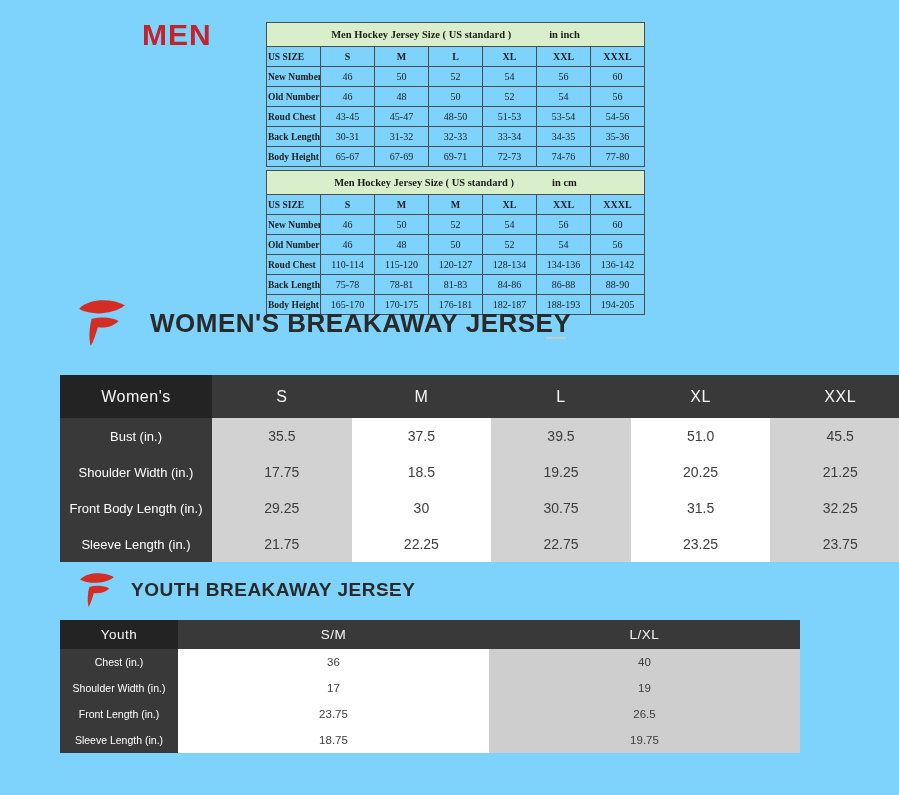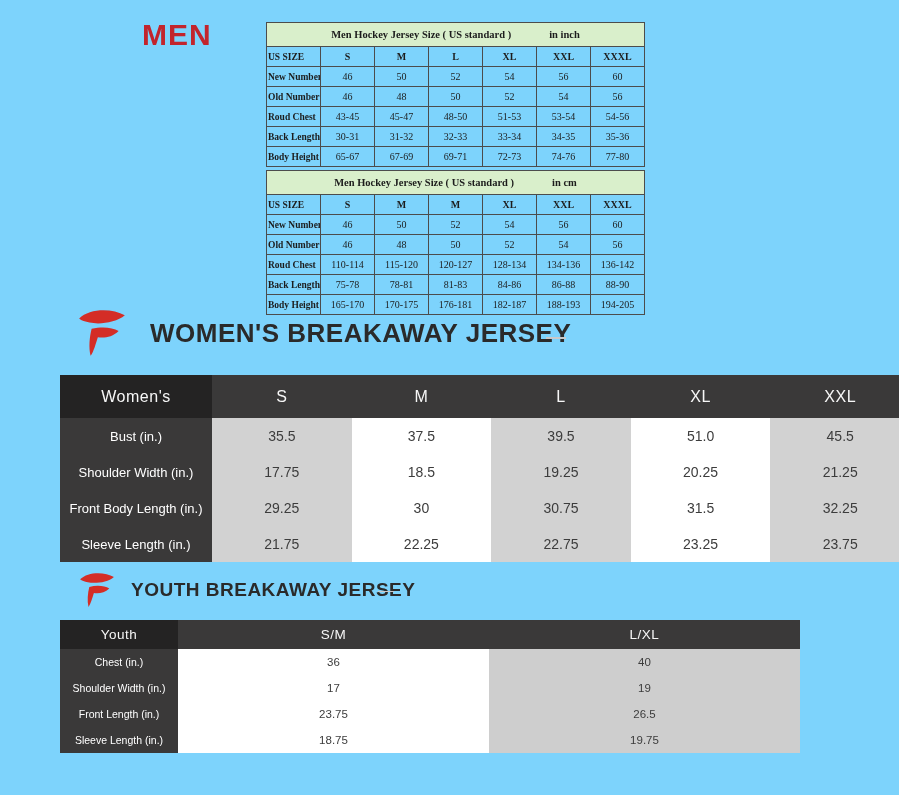--- a/index.html
+++ b/index.html
@@ -14,21 +14,21 @@
     font-family:"Liberation Serif",serif;color:#1c1c1c;margin-bottom:3px;}
   table.m-table td,table.m-table th{border:1px solid #4c4c4c;height:19px;
     text-align:center;font-size:10px;font-weight:normal;padding:0 1px;overflow:hidden;white-space:nowrap;}
   table.m-table .title-row td{background:#d9efcb;height:23px;font-weight:bold;font-size:10.5px;}
   table.m-table .title-row .t-right{margin-left:38px;}
   table.m-table .head-row th{font-weight:bold;}
   table.m-table .label-col{width:88px;text-align:left;font-weight:bold;font-size:9.5px;}
 
   
   .sec-head{position:absolute;display:flex;align-items:center;}
-  .w-head{left:76px;top:306px;}
+  .w-head{left:76px;top:296px;}
   .y-head{left:78px;top:570px;}
   .flogo{display:block;}
   .sec-title{font-weight:bold;color:#2a2a2a;letter-spacing:0.5px;}
   .w-title{font-size:26px;margin-left:22px;}
   .y-title{font-size:19px;margin-left:15px;}
   .title-rule{position:absolute;background:#c9c9c9;height:2px;}
   .rule-w{left:546px;top:337px;width:20px;}
   .rule-y{left:378px;top:591px;width:16px;height:1px;}
 
   

